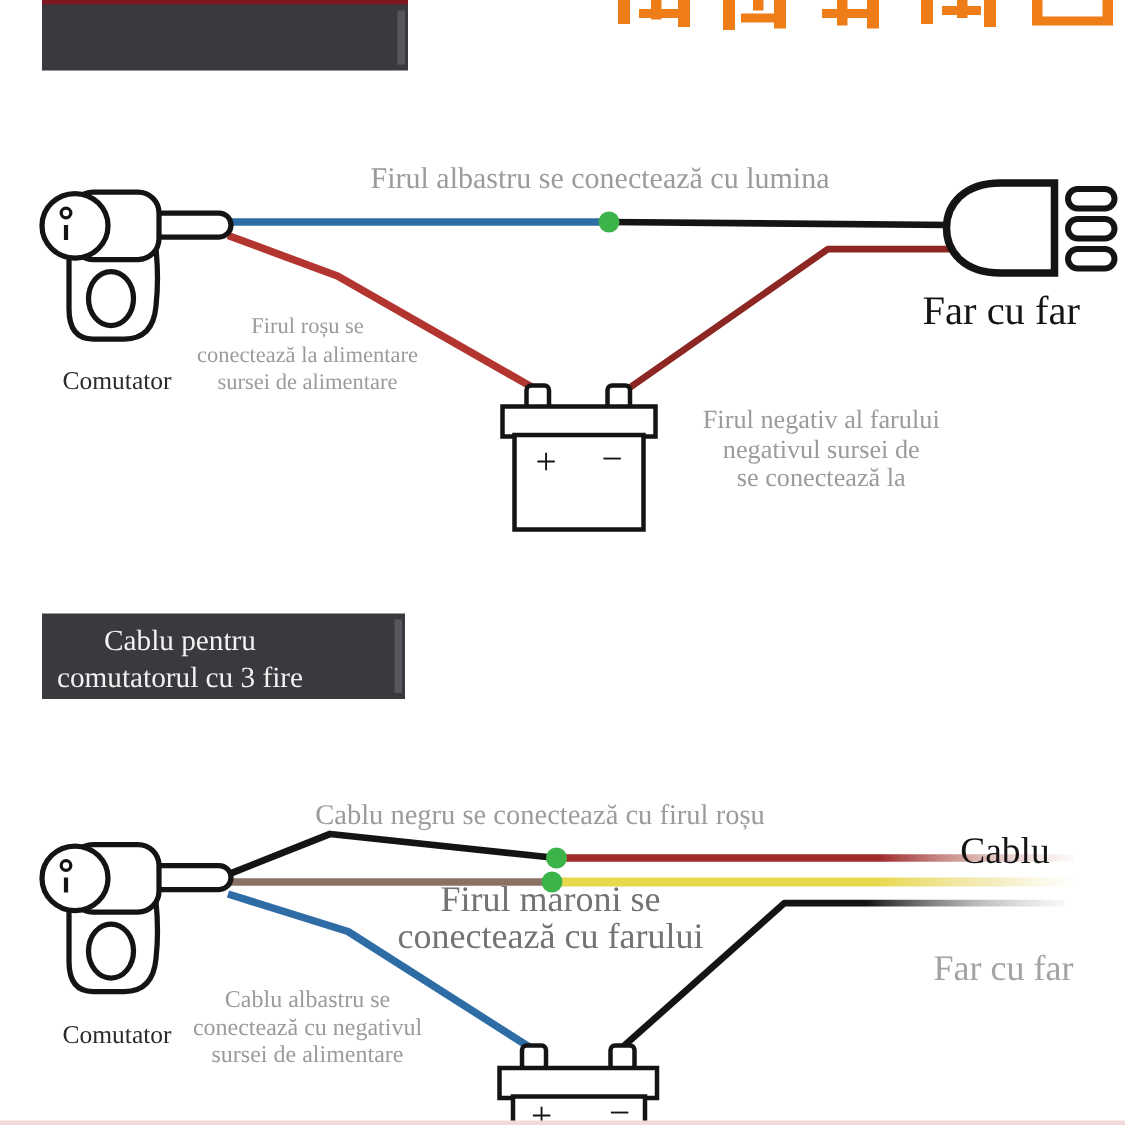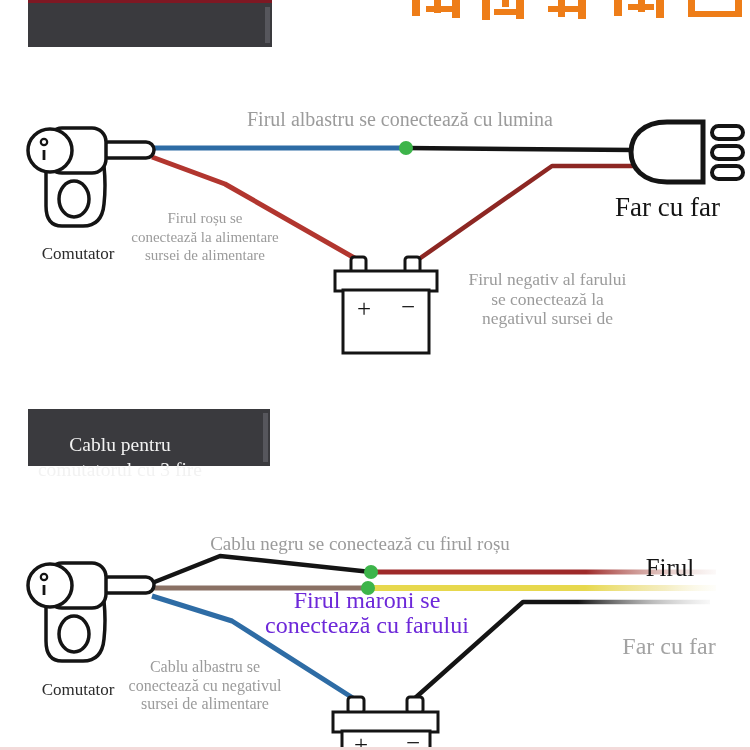--- a/index.html
+++ b/index.html
@@ -5,31 +5,31 @@
   html,body{margin:0;padding:0;background:#fff;}
   #canvas{position:relative;width:750px;height:750px;background:#ffffff;overflow:hidden;
           font-family:Liberation Serif, serif;}
   .abs{position:absolute;}
   .txt{position:absolute;text-align:center;color:#9b9b9b;z-index:5;}
   .txt .line{display:block;}
   .dark-box{position:absolute;background:#3a3a3e;z-index:4;}
   .dark-box .edge{position:absolute;right:2px;top:4px;bottom:4px;width:5px;background:#56565c;}
   #top-box{left:28px;top:0;width:244px;height:44px;border-top:3px solid #7e1823;}
   #section2-box{left:28px;top:409px;width:242px;height:57px;color:#f2f2f2;
-    font-size:19.5px;line-height:25px;text-align:center;padding-top:23px;box-sizing:border-box;}
+    font-size:19.5px;line-height:25px;text-align:center;padding-top:6px;box-sizing:border-box;}
   #section2-box .inner{padding-right:58px;}
   svg#wires{position:absolute;left:0;top:0;z-index:2;}
   .under{z-index:1;}
   #d1-title{left:140px;top:108px;width:520px;font-size:20px;}
   #d1-rosu-note{left:103px;top:209px;width:204px;font-size:15px;line-height:18.5px;}
   #d1-negativ-note{left:440px;top:230px;width:215px;font-size:17.5px;line-height:19.5px;margin-top:40px;}
   #d1-far{left:585px;top:192px;width:165px;font-size:27px;color:#141414;}
   #d1-comutator{left:18px;top:244px;width:120px;font-size:17px;color:#2b2b2b;}
   #d2-title{left:150px;top:533px;width:420px;font-size:19px;}
-  #d2-maroni-note{left:253px;top:588px;width:228px;font-size:24px;line-height:25px;color:#6d28d9;}
+  #d2-maroni-note{left:253px;top:588px;width:228px;font-size:24px;line-height:25px;color:#737373;}
   #d2-trei{left:630px;top:554px;width:80px;font-size:25px;color:#141414;}
   #d2-far{left:613px;top:633px;width:112px;font-size:24px;color:#a3a3a3;}
   #d2-comutator{left:18px;top:680px;width:120px;font-size:17px;color:#2b2b2b;}
   #d2-albastru-note{left:103px;top:658px;width:204px;font-size:16px;line-height:18.5px;}
   .bsign{position:absolute;width:28px;text-align:center;font-size:25px;color:#141414;z-index:5;}
   #b1-plus{left:350px;top:295px;}
   #b1-minus{left:394px;top:293px;}
   #b2-plus{left:347px;top:731px;}
   #b2-minus{left:399px;top:729px;}
   #bottom-line{left:0;top:747px;width:750px;height:3px;background:#f3dada;z-index:6;}
@@ -142,22 +142,22 @@
   <div id="d1-title" class="txt">Firul albastru se conectează cu lumina</div>
 
   <div id="d1-rosu-note" class="txt">
     <span class="line">Firul roșu se</span>
     <span class="line">conectează la alimentare</span>
     <span class="line">sursei de alimentare</span>
   </div>
 
   <div id="d1-negativ-note" class="txt">
     <span class="line">Firul negativ al farului</span>
+    <span class="line">negativul sursei de</span>
     <span class="line">se conectează la</span>
-    <span class="line">negativul sursei de</span>
   </div>
 
   <div id="d1-far" class="txt">Far cu far</div>
 
   <div id="d1-comutator" class="txt">Comutator</div>
 
   <div id="b1-plus" class="bsign">+</div>
   <div id="b1-minus" class="bsign">−</div>
 
   <div id="section2-box" class="dark-box">
@@ -168,21 +168,21 @@
     <div class="edge"></div>
   </div>
 
   <div id="d2-title" class="txt">Cablu negru se conectează cu firul roșu</div>
 
   <div id="d2-maroni-note" class="txt under">
     <span class="line">Firul maroni se</span>
     <span class="line">conectează cu farului</span>
   </div>
 
-  <div id="d2-trei" class="txt">Firul</div>
+  <div id="d2-trei" class="txt">Cablu</div>
 
   <div id="d2-far" class="txt">Far cu far</div>
 
   <div id="d2-comutator" class="txt">Comutator</div>
 
   <div id="d2-albastru-note" class="txt">
     <span class="line">Cablu albastru se</span>
     <span class="line">conectează cu negativul</span>
     <span class="line">sursei de alimentare</span>
   </div>

